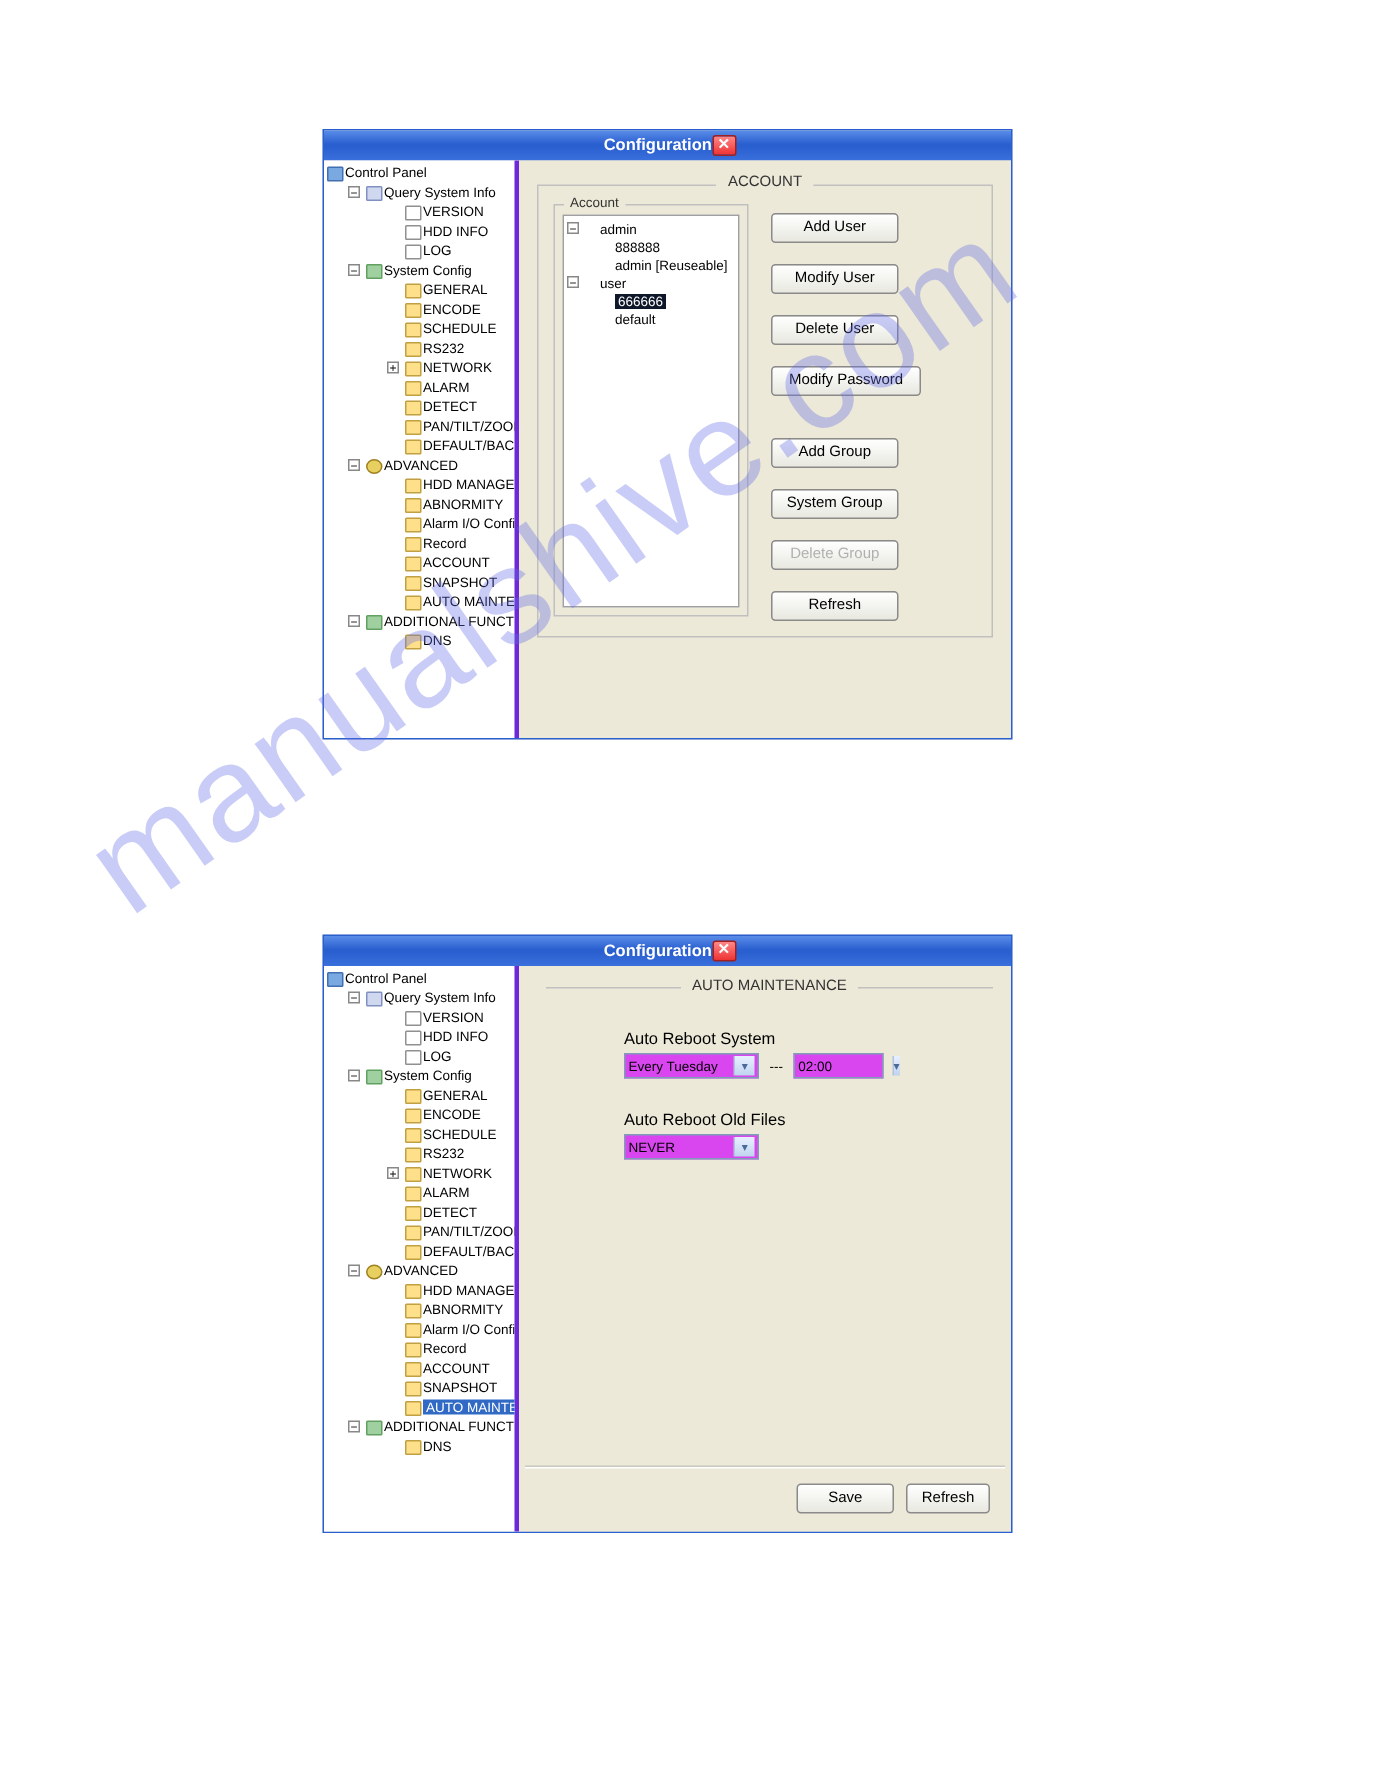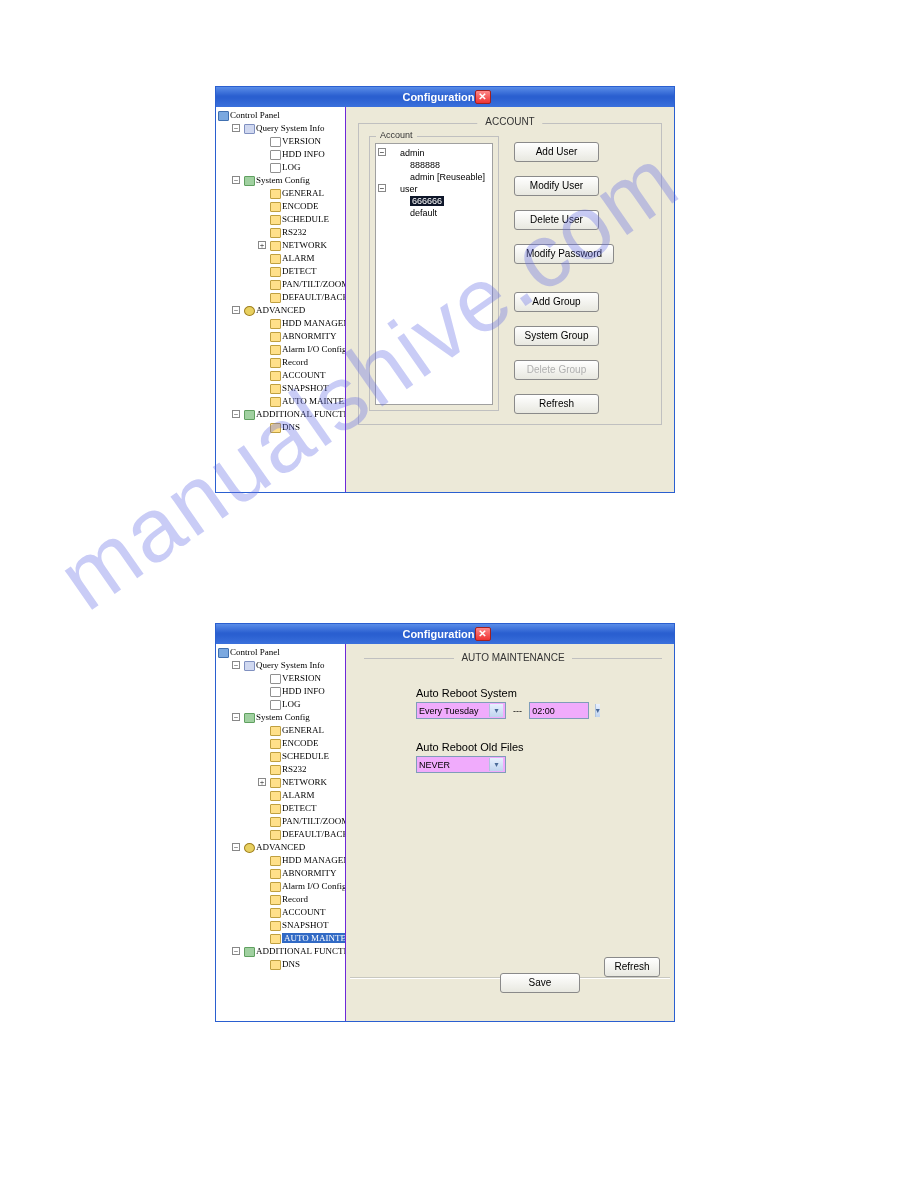--- a/index.html
+++ b/index.html
@@ -59,24 +59,23 @@
 
   .window-body {
     display: flex;
     height: 385px;
   }
   .window.bottom .window-body { height: 377px; }
 
   .sidebar {
     width: 130px;
     background: #fff;
-    border-right: 1px solid #6d28d9;
+    border-right: 3px solid #6d28d9;
     overflow: hidden;
     padding-top: 2px;
-    font-family: Liberation Serif, serif;
   }
   .tree { list-style: none; }
   .tree ul { list-style: none; padding-left: 12px; }
   .tree li {
     white-space: nowrap;
     font-size: 9px;
     line-height: 13px;
     color: #000;
     position: relative;
     padding-left: 14px;
@@ -234,21 +233,21 @@
     background: #c0c0c0;
   }
   .section-title::before { left: 0; }
   .section-title::after { right: 0; }
 
   .form-row { margin-bottom: 4px; }
   .form-label { font-size: 11px; color: #000; display:block; margin-bottom:3px; }
   .combo {
     height: 17px;
     border: 1px solid #7f9db9;
-    background: #f0abfc;
+    background: #d946ef;
     font-size: 9px;
     padding: 0 2px;
     display: inline-flex;
     align-items: center;
     justify-content: space-between;
   }
   .combo .arrow {
     width: 14px; height: 13px;
     background: linear-gradient(to bottom, #e8f0ff, #c0d4ef);
     border-left: 1px solid #b0c4de;
@@ -444,18 +443,18 @@
           <span class="form-label">Auto Reboot Old Files</span>
           <div class="combo w1">
             <span>NEVER</span>
             <span class="arrow">▾</span>
           </div>
         </div>
       </div>
 
       <div class="footer-line"></div>
       <div class="footer">
-        <button class="xp-btn" style="width:80px;margin:16px">Save</button>
+        <button class="xp-btn" style="width:65px;margin:0">Save</button>
         <button class="xp-btn" style="width:56px;margin:0">Refresh</button>
       </div>
     </div>
   </div>
 </div>
 
 </body></html>

